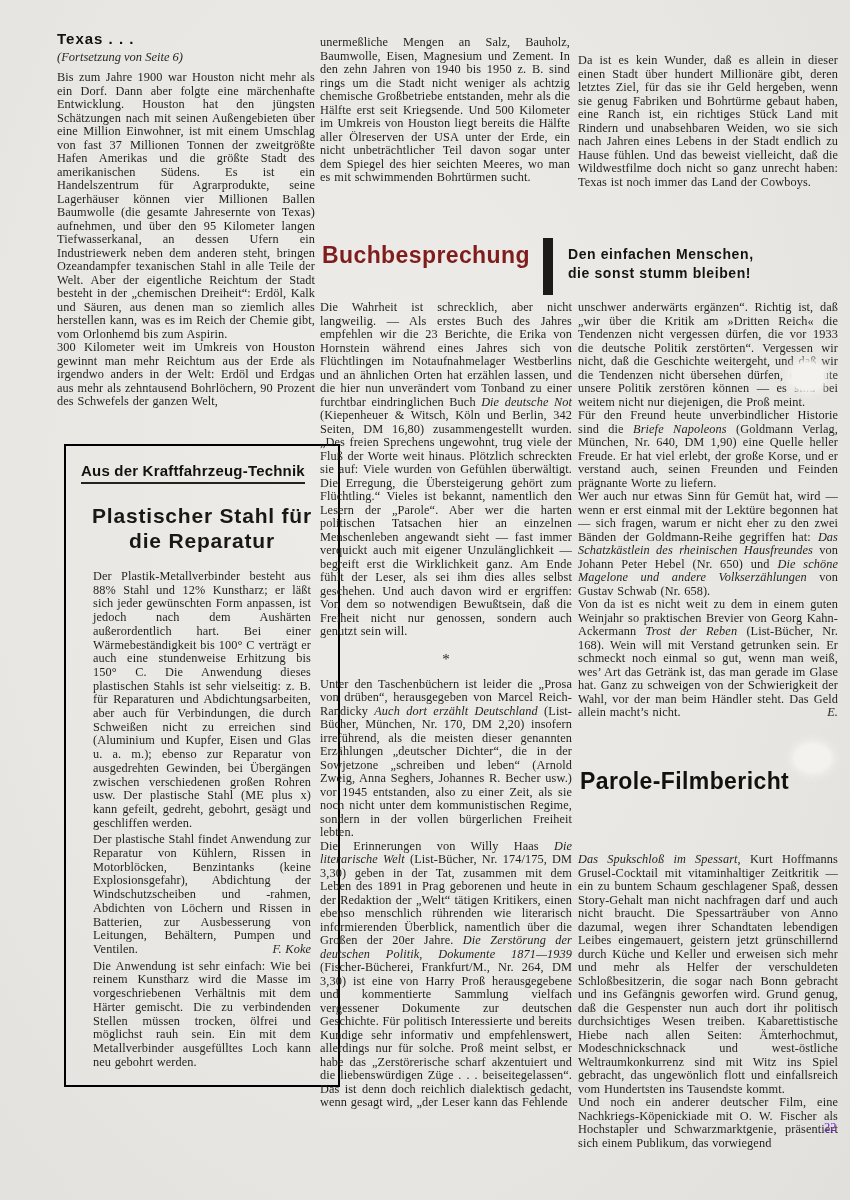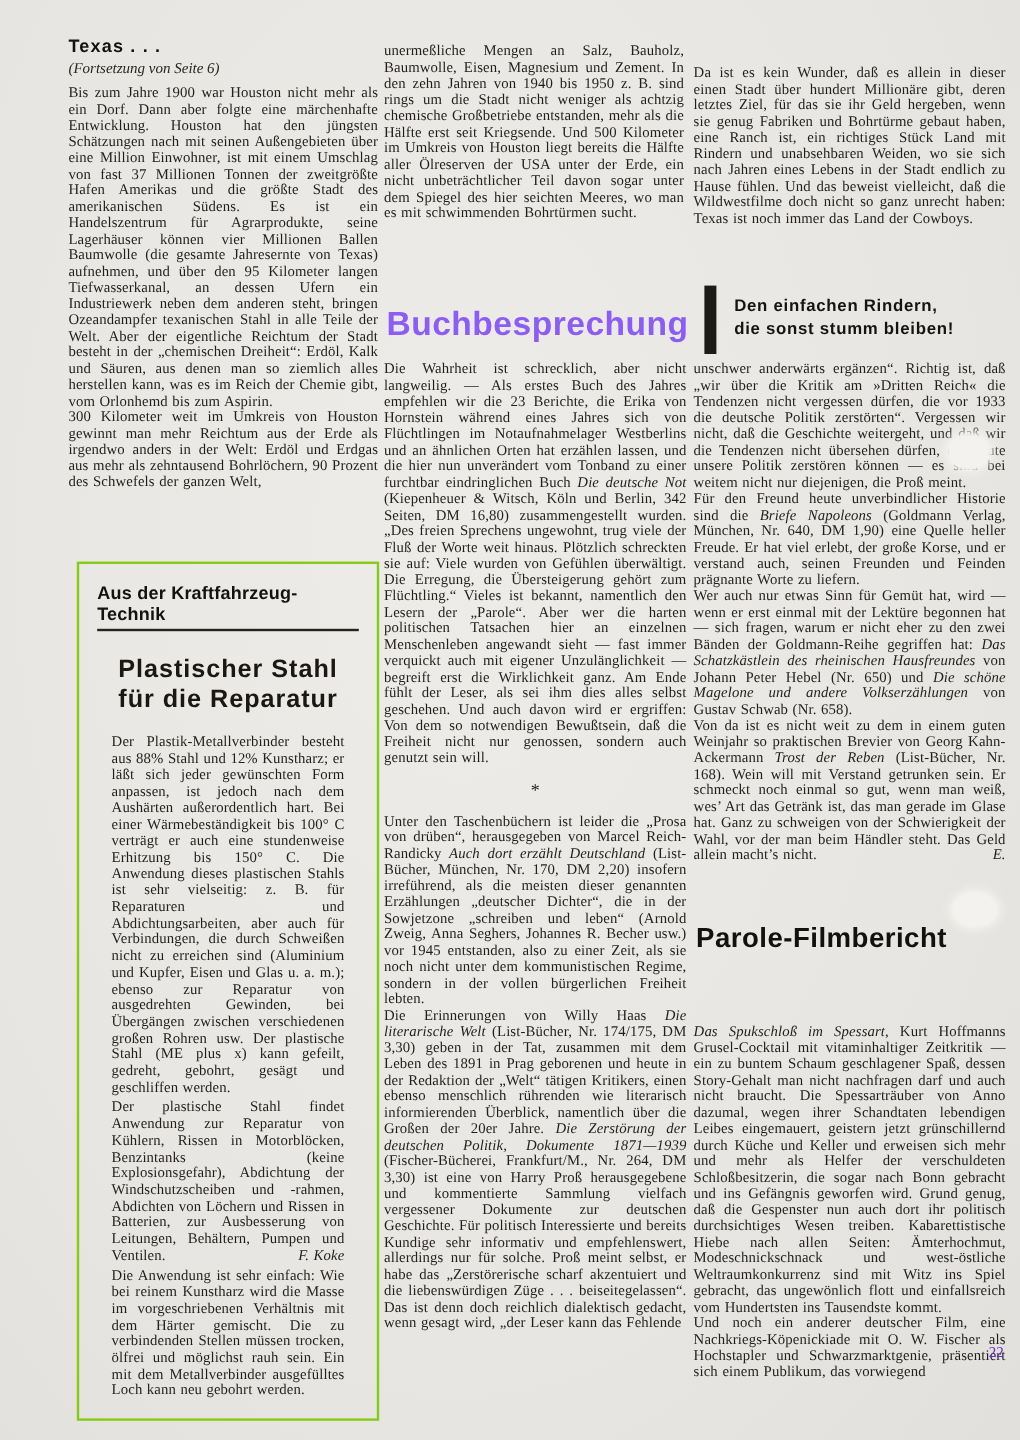--- a/index.html
+++ b/index.html
@@ -20,33 +20,33 @@
   .c3-texas{left:578px;top:37px;width:260px;margin-top:17px;}
   .c2-review{left:320px;top:301px;width:252px;}
   .c3-review{left:578px;top:301px;width:260px;}
   .c3-film{left:578px;top:812px;width:260px;margin-top:41px;}
   
   .t-head{position:absolute;left:57px;top:30px;}
   .t-head h3{margin:0;font-family:"Liberation Sans",sans-serif;font-weight:bold;
              font-size:15px;line-height:17px;letter-spacing:1px;color:#14120f;}
   .t-head .cont{margin:3px 0 0;font-style:italic;font-size:12.5px;line-height:15px;color:#2a2722;}
   
-  .kfz{position:absolute;left:64px;top:468px;width:252px;box-sizing:border-box;
-       border:2px solid #84cc16;padding:16px 15px 13px;}
+  .kfz{position:absolute;left:64px;top:444px;width:276px;box-sizing:border-box;
+       border:2px solid #000000;padding:16px 15px 13px;}
   .kicker{display:inline-block;font-family:"Liberation Sans",sans-serif;font-weight:bold;
           font-size:15px;line-height:18px;letter-spacing:0.2px;color:#14120f;
           border-bottom:2px solid #26231e;padding-bottom:2px;}
   .kfz h2{margin:19px 0 17px;font-family:"Liberation Sans",sans-serif;font-weight:bold;
           font-size:21px;line-height:25px;letter-spacing:0.8px;color:#1b1813;text-align:center;}
   .kfz p{margin:0 12px 3px;font-size:12.3px;line-height:13.7px;text-align:justify;
          letter-spacing:0.1px;word-spacing:0.5px;}
   
   .rev-head{position:absolute;left:322px;top:238px;display:flex;align-items:flex-start;}
-  .rev-head h2{margin:20px 0 0;font-family:"Liberation Sans",sans-serif;font-weight:bold;
-               font-size:28px;line-height:24px;letter-spacing:0.4px;color:#8b5cf6;}
+  .rev-head h2{margin:5px 0 0;font-family:"Liberation Sans",sans-serif;font-weight:bold;
+               font-size:23px;line-height:24px;letter-spacing:0.4px;color:#7f1d1d;}
   .vbar{width:10px;height:57px;background:#1c1b18;margin:0 15px 0 13px;flex:none;}
   .slogan{font-family:"Liberation Sans",sans-serif;font-weight:bold;font-size:14px;
           line-height:18.5px;letter-spacing:0.6px;padding-top:7px;white-space:nowrap;color:#161410;}
   .star{text-align:center;font-size:15px;line-height:15px;margin:13px 0 11px;}
   
   .film-head{position:absolute;left:580px;top:768px;margin:0;
              font-family:"Liberation Sans",sans-serif;font-weight:bold;
              font-size:23px;line-height:26px;letter-spacing:0.4px;color:#131110;}
   .pageno{position:absolute;left:824px;top:1120px;font-size:12.5px;color:#6d28d9;}
   .i{font-style:italic;}
@@ -85,21 +85,21 @@
   </section>
 
   <section class="col c3-texas">
     <p>Da ist es kein Wunder, daß es allein in dieser einen Stadt über hundert Millionäre gibt, deren letztes Ziel, für das sie ihr Geld hergeben, wenn sie genug Fabriken und Bohrtürme gebaut haben, eine Ranch ist, ein richtiges Stück Land mit Rindern und unabsehbaren Weiden, wo sie sich nach Jahren eines Lebens in der Stadt endlich zu Hause fühlen. Und das beweist vielleicht, daß die Wildwestfilme doch nicht so ganz unrecht haben: Texas ist noch immer das Land der Cowboys.</p>
   </section>
 
   <div class="rev-head">
     <h2>Buchbesprechung</h2>
     <div class="vbar"></div>
     <div class="slogan">
-      <div>Den einfachen Rindern,</div>
+      <div>Den einfachen Menschen,</div>
       <div>die sonst stumm bleiben!</div>
     </div>
   </div>
 
   <section class="col c2-review">
     <p><span>Die Wahrheit ist schrecklich, aber nicht langweilig. — Als erstes Buch des Jahres empfehlen wir die 23 Berichte, die Erika von Hornstein während eines Jahres sich von Flüchtlingen im Notaufnahmelager Westberlins und an ähnlichen Orten hat erzählen lassen, und die hier nun unverändert vom Tonband zu einer furchtbar eindringlichen Buch </span><span class="i">Die deutsche Not</span><span> (Kiepenheuer &amp; Witsch, Köln und Berlin, 342 Seiten, DM 16,80) zusammengestellt wurden. „Des freien Sprechens ungewohnt, trug viele der Fluß der Worte weit hinaus. Plötzlich schreckten sie auf: Viele wurden von Gefühlen überwältigt. Die Erregung, die Übersteigerung gehört zum Flüchtling.“ Vieles ist bekannt, namentlich den Lesern der „Parole“. Aber wer die harten politischen Tatsachen hier an einzelnen Menschenleben angewandt sieht — fast immer verquickt auch mit eigener Unzulänglichkeit — begreift erst die Wirklichkeit ganz. Am Ende fühlt der Leser, als sei ihm dies alles selbst geschehen. Und auch davon wird er ergriffen: Von dem so notwendigen Bewußtsein, daß die Freiheit nicht nur genossen, sondern auch genutzt sein will.</span></p>
     <div class="star">*</div>
     <p><span>Unter den Taschenbüchern ist leider die „Prosa von drüben“, herausgegeben von Marcel Reich-Randicky </span><span class="i">Auch dort erzählt Deutschland</span><span> (List-Bücher, München, Nr. 170, DM 2,20) insofern irreführend, als die meisten dieser genannten Erzählungen „deutscher Dichter“, die in der Sowjetzone „schreiben und leben“ (Arnold Zweig, Anna Seghers, Johannes R. Becher usw.) vor 1945 entstanden, also zu einer Zeit, als sie noch nicht unter dem kommunistischen Regime, sondern in der vollen bürgerlichen Freiheit lebten.</span></p>
     <p><span>Die Erinnerungen von Willy Haas </span><span class="i">Die literarische Welt</span><span> (List-Bücher, Nr. 174/175, DM 3,30) geben in der Tat, zusammen mit dem Leben des 1891 in Prag geborenen und heute in der Redaktion der „Welt“ tätigen Kritikers, einen ebenso menschlich rührenden wie literarisch informierenden Überblick, namentlich über die Großen der 20er Jahre. </span><span class="i">Die Zerstörung der deutschen Politik, Dokumente 1871—1939</span><span> (Fischer-Bücherei, Frankfurt/M., Nr. 264, DM 3,30) ist eine von Harry Proß herausgegebene und kommentierte Sammlung vielfach vergessener Dokumente zur deutschen Geschichte. Für politisch Interessierte und bereits Kundige sehr informativ und empfehlenswert, allerdings nur für solche. Proß meint selbst, er habe das „Zerstörerische scharf akzentuiert und die liebenswürdigen Züge . . . beiseitegelassen“. Das ist denn doch reichlich dialektisch gedacht, wenn gesagt wird, „der Leser kann das Fehlende</span></p>
   </section>

